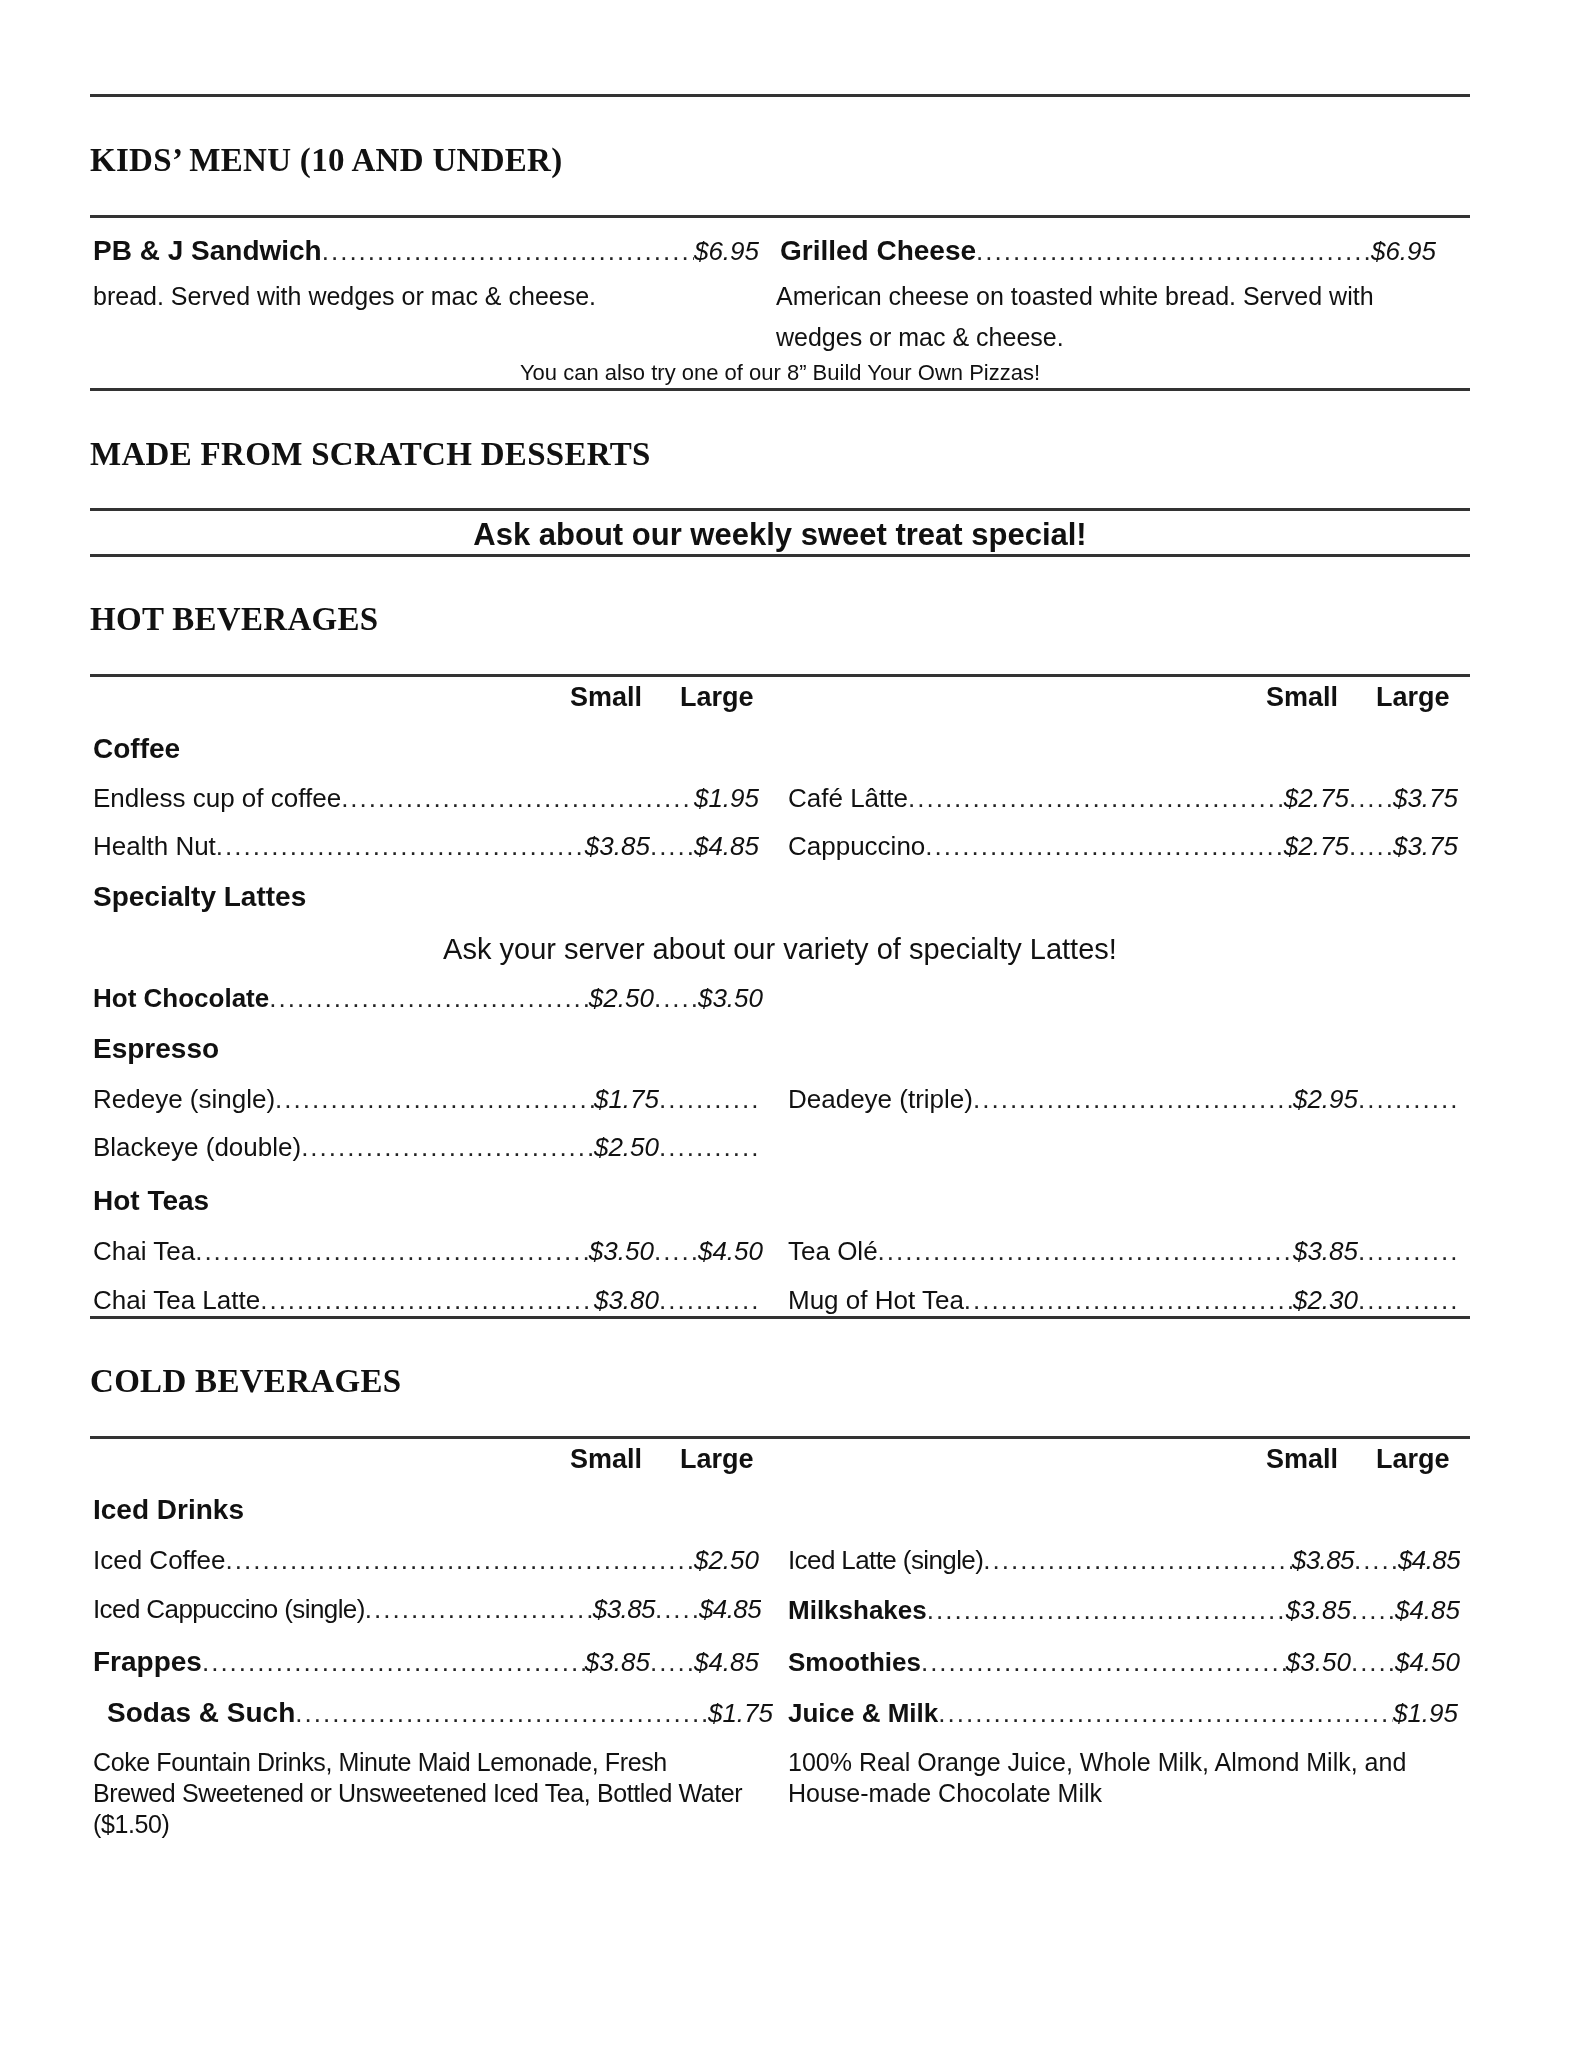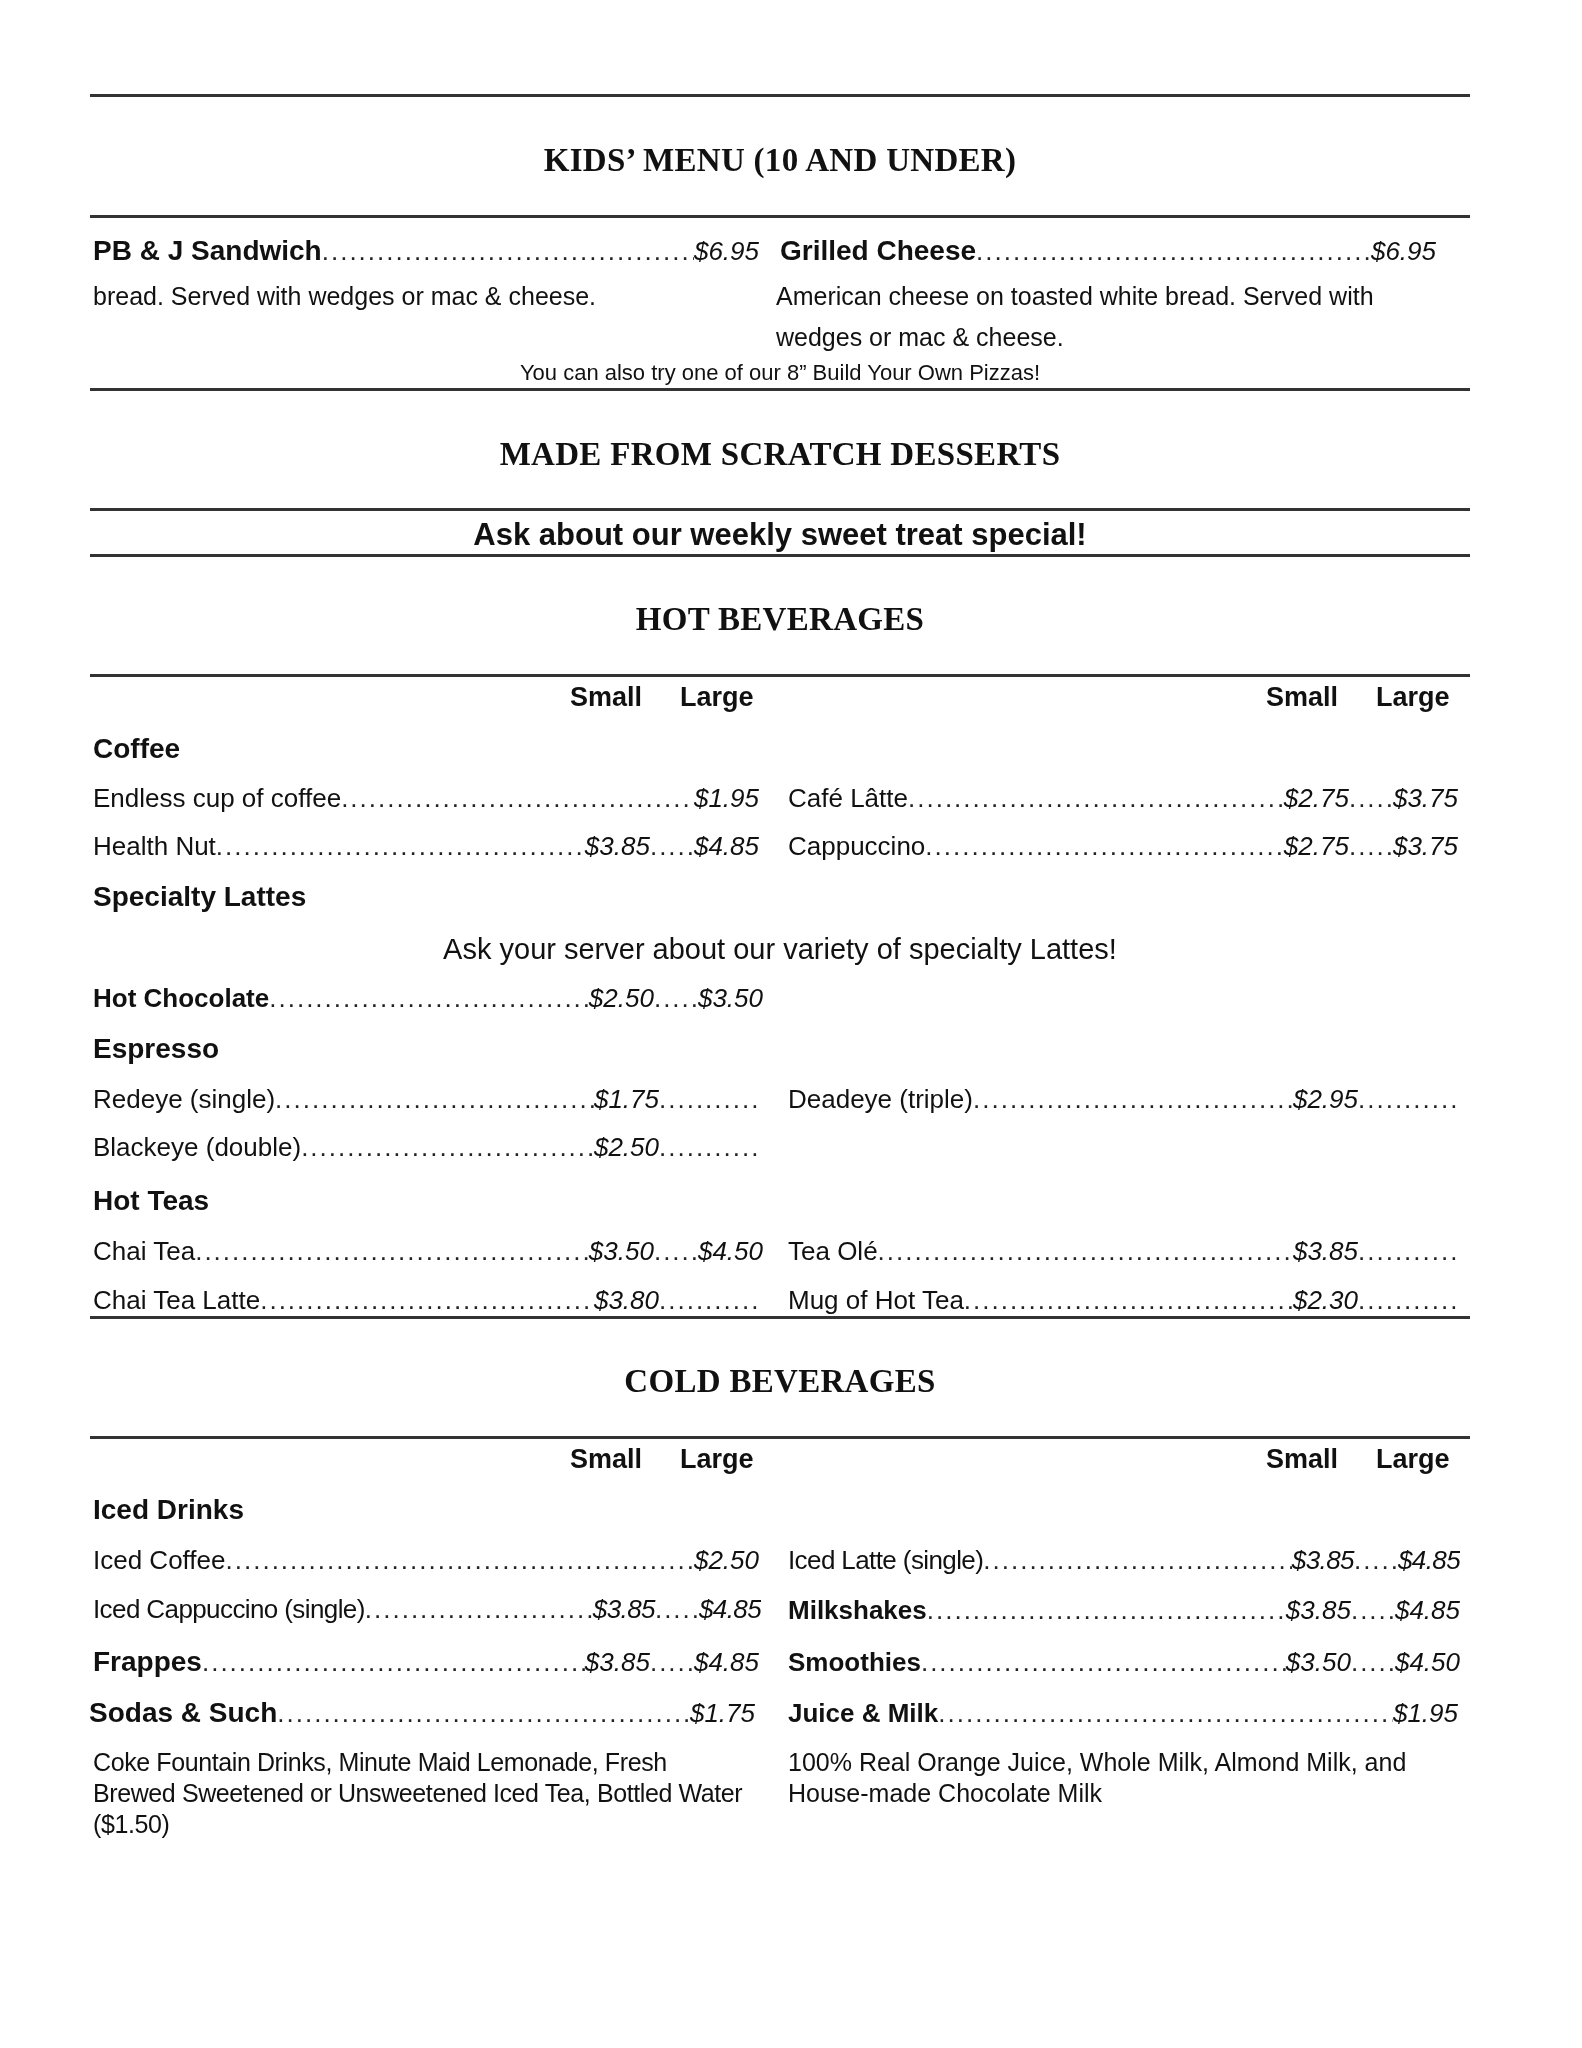--- a/index.html
+++ b/index.html
@@ -1,19 +1,19 @@
 <!DOCTYPE html>
 <html><head>
 <meta charset="utf-8">
 <style>
   html, body { margin: 0; padding: 0; background: #ffffff; }
   body { width: 1582px; height: 2048px; position: relative; overflow: hidden;
          font-family: "Liberation Sans", sans-serif; color: #111; }
   .rule { position: absolute; left: 90px; width: 1380px; height: 3px; background: #333; }
-  .heading { position: absolute; left: 90px; width: 1380px; text-align: center;
+  .heading { position: absolute; left: 90px; width: 1380px; 
              font-family: "Liberation Serif", serif; font-weight: bold; font-size: 33px;
              letter-spacing: 0.3px; line-height: 40px; transform: translateY(-20px); }
   .banner { position: absolute; left: 90px; width: 1380px; text-align: center;
             font-weight: bold; font-size: 31px; line-height: 36px; transform: translateY(-18px); }
   .note { position: absolute; left: 90px; width: 1380px; text-align: center; font-size: 26px;
           line-height: 30px; transform: translateY(-15px); }
   .note.big { font-size: 29px; }
   .row { position: absolute; display: flex; align-items: flex-start; white-space: nowrap;
          font-size: 26px; line-height: 30px; transform: translateY(-15px); overflow: hidden; }
   .row .name { flex: 0 0 auto; }
@@ -210,21 +210,21 @@
   <span class="price">$4.85</span>
 </div>
 <div class="row" style="left:788px; width:672px; top:1662px">
   <span class="name bold">Smoothies</span>
   <span class="dots"></span>
   <span class="price">$3.50</span>
   <span class="sep"></span>
   <span class="price">$4.50</span>
 </div>
 
-<div class="row" style="left:89px; width:666px; top:1713px">
+<div class="row" style="left:107px; width:666px; top:1713px">
   <span class="name bold big">Sodas &amp; Such</span>
   <span class="dots"></span>
   <span class="price">$1.75</span>
 </div>
 <div class="row" style="left:788px; width:670px; top:1713px">
   <span class="name bold">Juice &amp; Milk</span>
   <span class="dots"></span>
   <span class="price">$1.95</span>
 </div>
 

